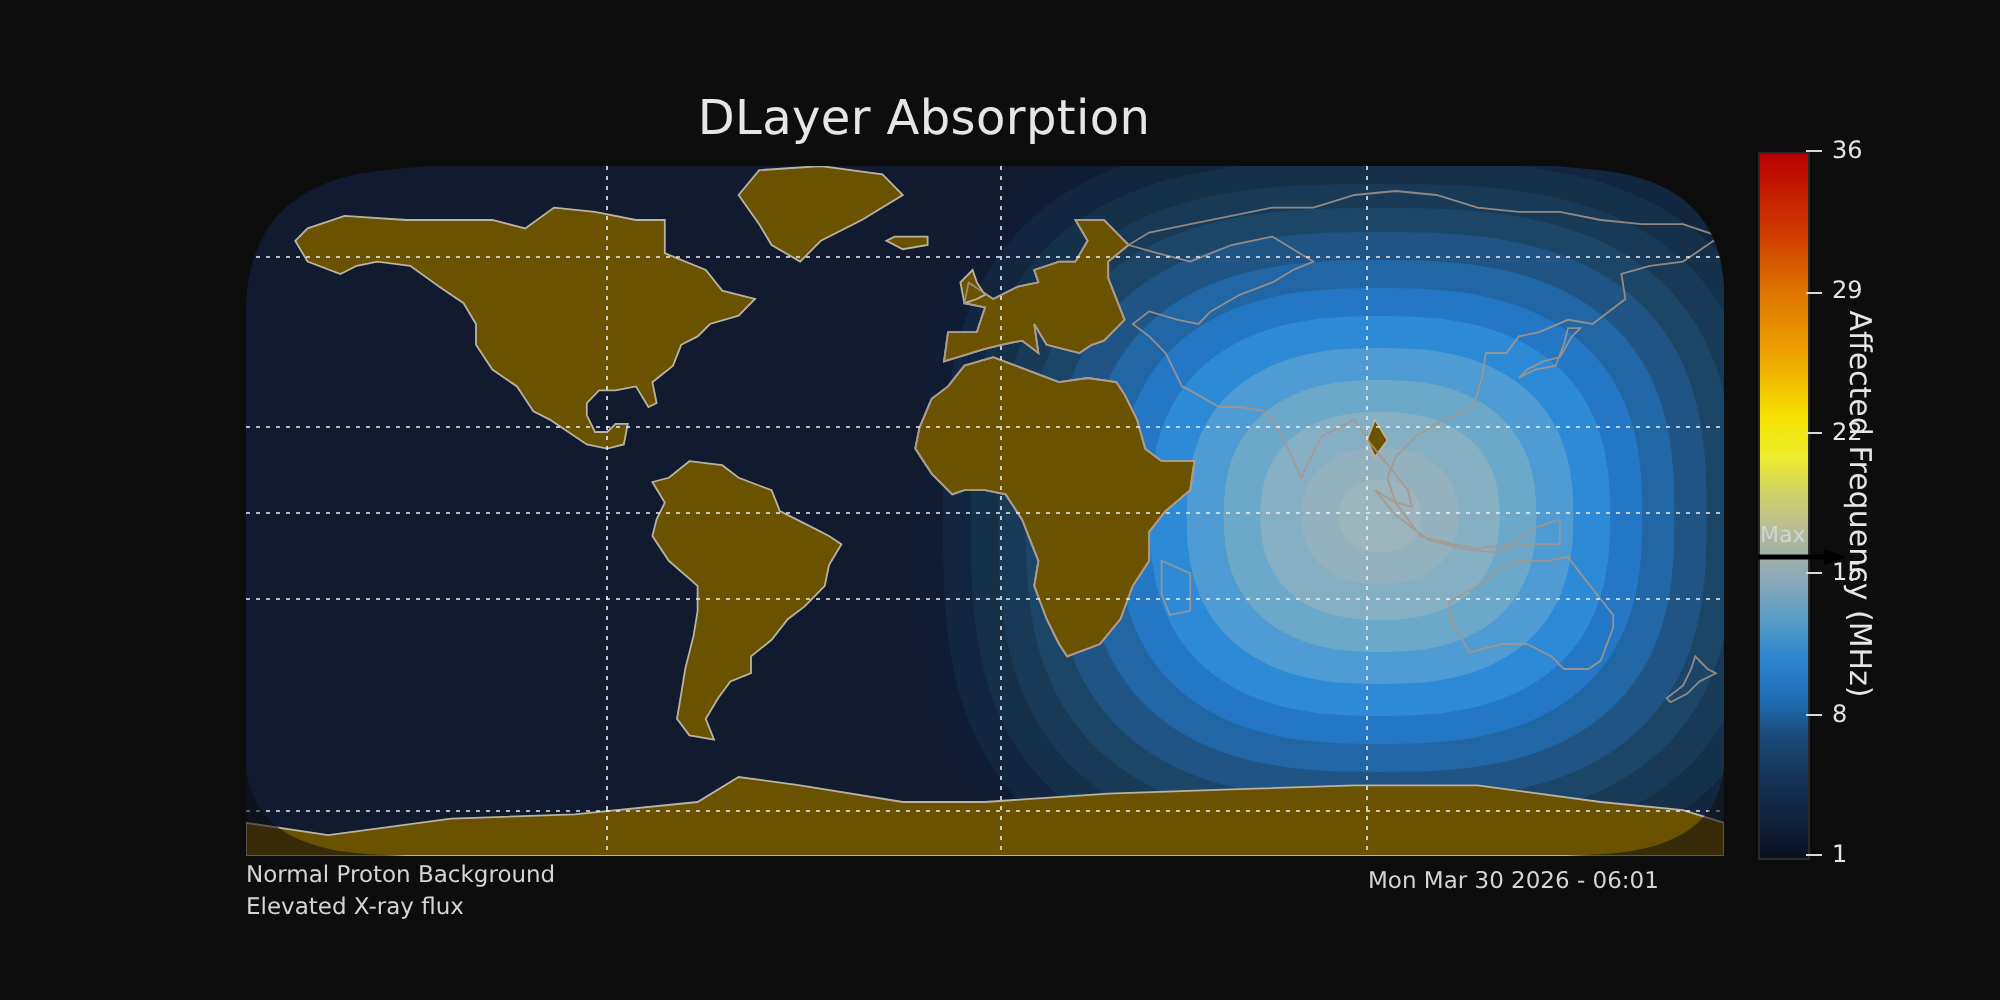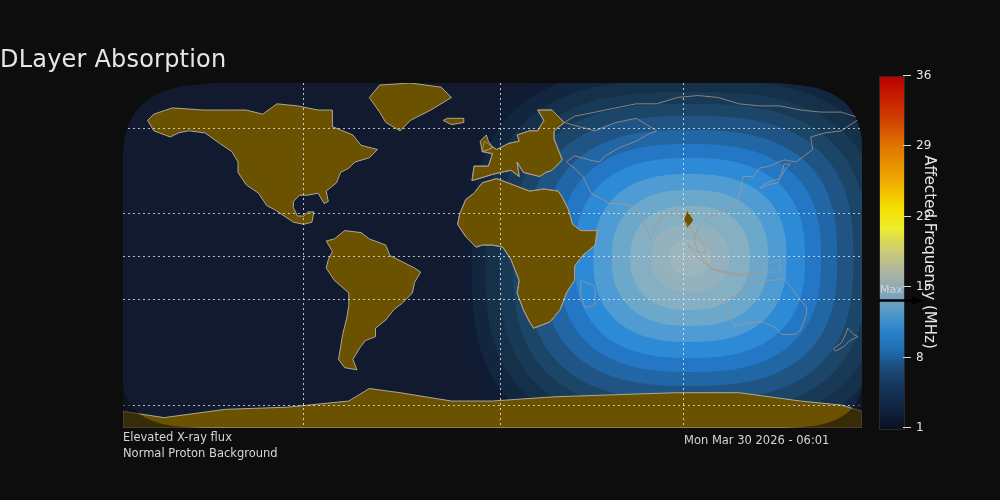--- a/index.html
+++ b/index.html
@@ -1,21 +1,21 @@
 <!DOCTYPE html>
 <html><head>
 <meta charset="utf-8">
 <style>
   html,body{margin:0;padding:0;background:#0d0d0d;}
   body{width:1000px;height:500px;overflow:hidden;
        font-family:"DejaVu Sans","Liberation Sans",sans-serif;}
   .app{position:relative;width:1000px;height:500px;background:#0d0d0d;}
 
-  .title{position:absolute;left:0;top:45px;width:860px;text-align:left;
-         color:#e6e6e6;font-size:24px;letter-spacing:.2px;}
+  .title{position:absolute;left:0;top:45px;width:860px;text-align:center;
+         color:#e6e6e6;font-size:24px;letter-spacing:.2px;padding-left:32px;}
 
   
   .mapwrap{position:absolute;left:123px;top:83px;width:739px;height:345px;
            overflow:hidden;background:#0f1626;}
   .ocean{position:absolute;inset:0;background:#111a2e;}
   
   .blob{position:absolute;left:0;top:0;width:100%;height:100%;}
   .grid-h,.grid-v{position:absolute;background:transparent;}
   .grid-h{left:0;width:100%;height:1px;
      background-image:repeating-linear-gradient(to right,rgba(235,238,245,.75) 0 2px,transparent 2px 5px);}
@@ -27,21 +27,21 @@
   
   .cbar{position:absolute;left:879px;top:76px;width:24px;height:352px;
         border:1px solid #2a2a2a;}
   .cbar-ticks{position:absolute;left:903px;top:76px;width:60px;height:352px;}
   .cbar-ticks .tk{position:absolute;left:0;color:#e5e5e5;font-size:12px;white-space:nowrap;}
   .cbar-ticks .tk i{display:inline-block;width:8px;height:1px;background:#d9d9d9;
                     vertical-align:middle;margin-right:5px;}
   .cbar-label{position:absolute;left:918px;top:76px;width:352px;height:24px;
      transform-origin:0 0;transform:rotate(90deg) translateY(-24px);
      color:#e6e6e6;font-size:15px;text-align:center;line-height:24px;}
-  .maxmark{position:absolute;left:879px;top:285px;width:46px;height:22px;}
+  .maxmark{position:absolute;left:879px;top:263px;width:46px;height:22px;}
   .maxmark .mtxt{position:absolute;left:1px;top:-2px;color:#cfd4da;font-size:11px;}
   .maxmark .marrow{position:absolute;left:0px;top:11px;width:44px;height:9px;}
 
   
   .note{position:absolute;left:123px;top:429px;color:#d5d5d5;font-size:11.5px;line-height:16px;}
   .stamp{position:absolute;left:684px;top:433px;color:#d5d5d5;font-size:11.5px;}
   .copy{position:absolute;left:10px;top:478px;color:#d9d9d9;font-size:12px;font-style:italic;}
 </style>
 </head>
 <body>
@@ -133,18 +133,18 @@
 
   <div class="maxmark">
     <span class="mtxt">Max</span>
     <svg class="marrow" viewBox="0 0 44 9">
       <line x1="0" y1="4.5" x2="35" y2="4.5" stroke="#000" stroke-width="2.6"></line>
       <polygon points="33,0.5 44,4.5 33,8.5" fill="#000"></polygon>
     </svg>
   </div>
 
   <div class="note">
+    <div>Normal Proton Background</div>
     <div>Elevated X-ray flux</div>
-    <div>Normal Proton Background</div>
   </div>
 
   <div class="stamp">Mon Mar 30 2026 - 06:01</div>
 </div>
 
 </body></html>

